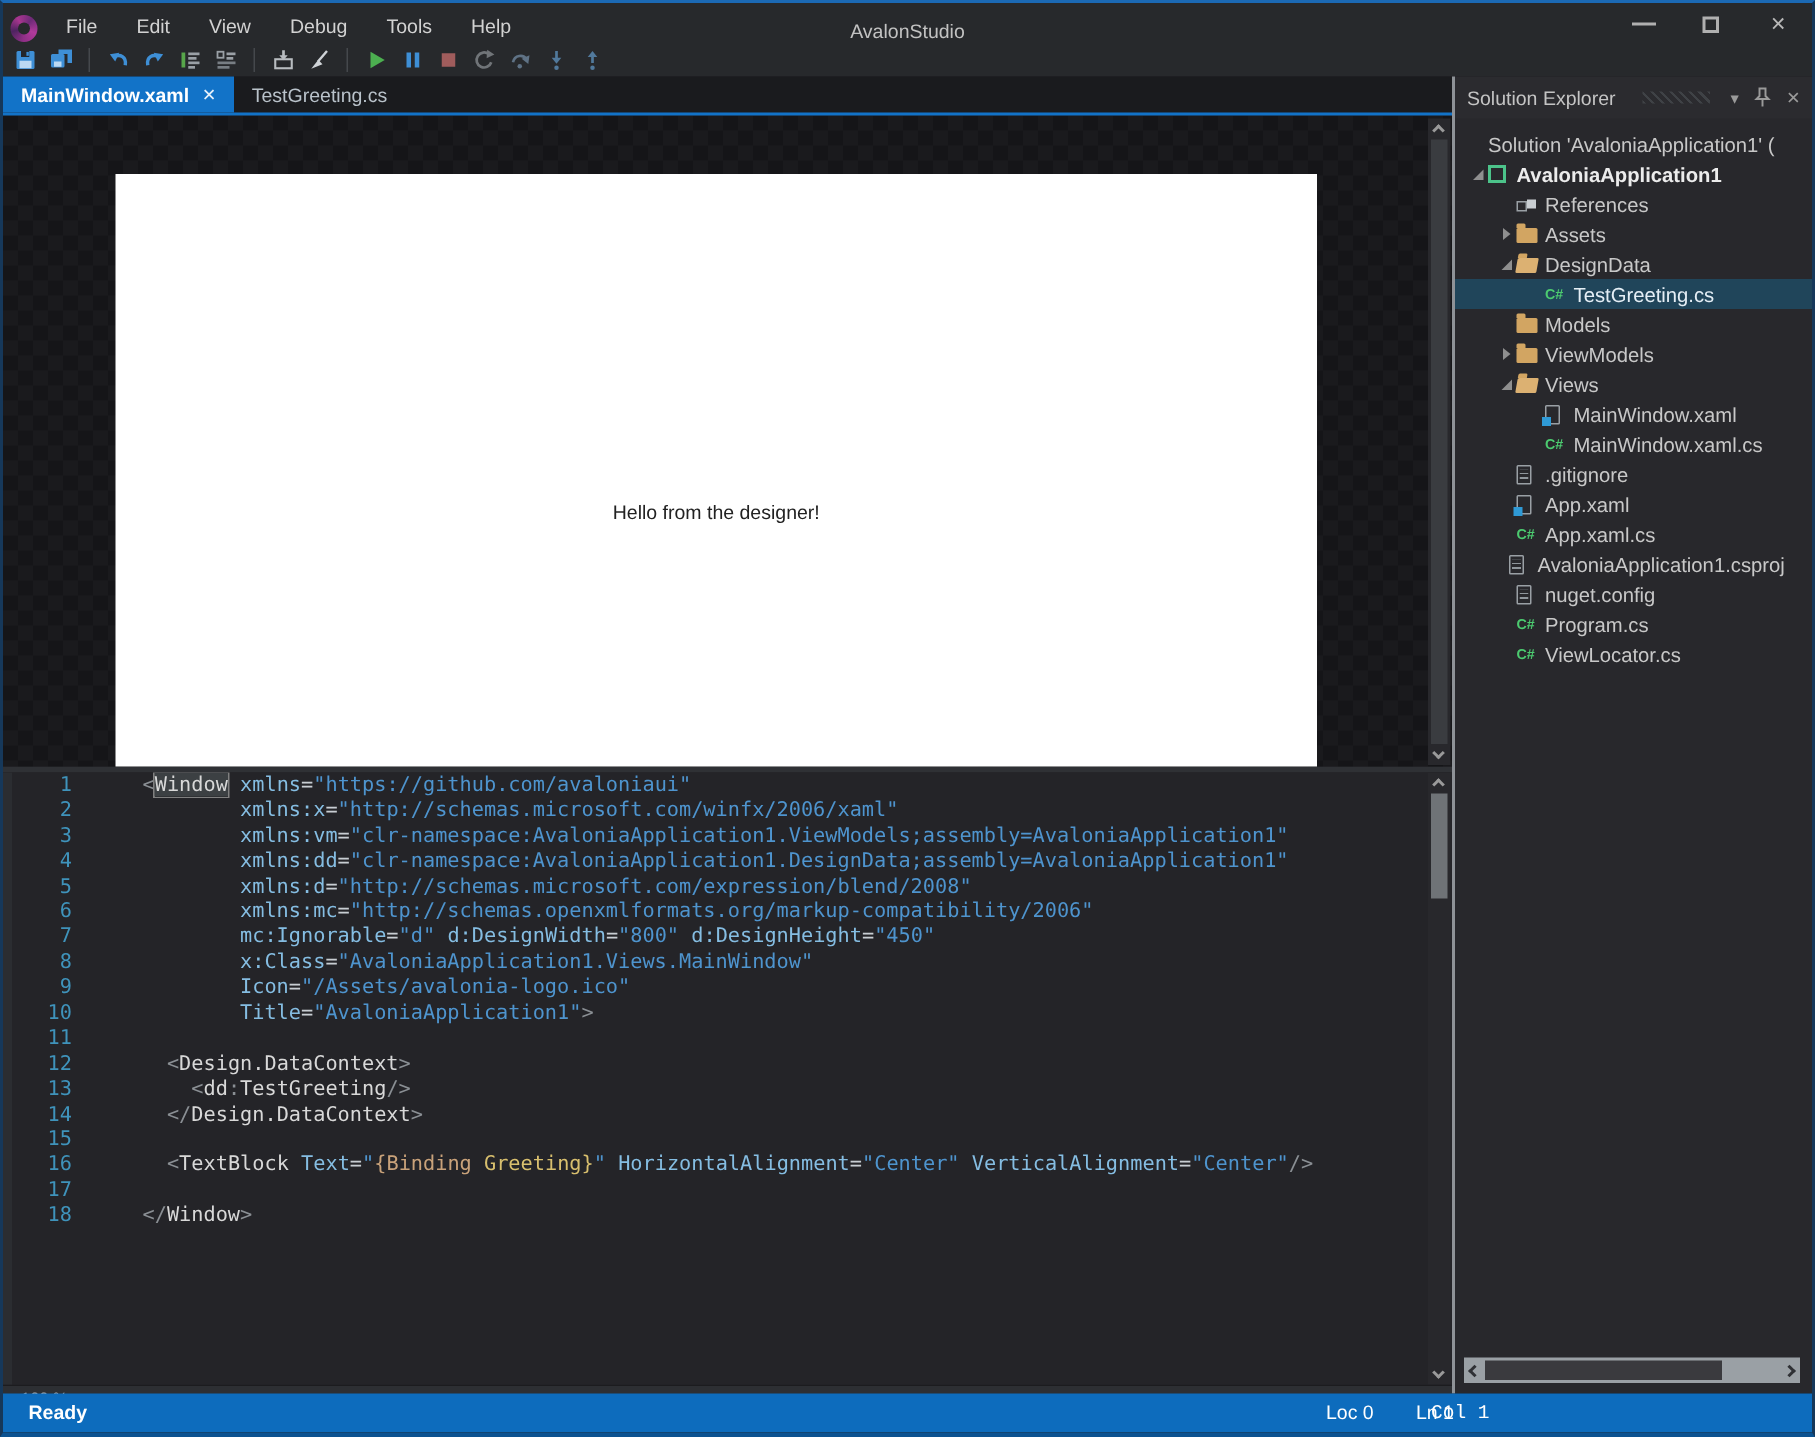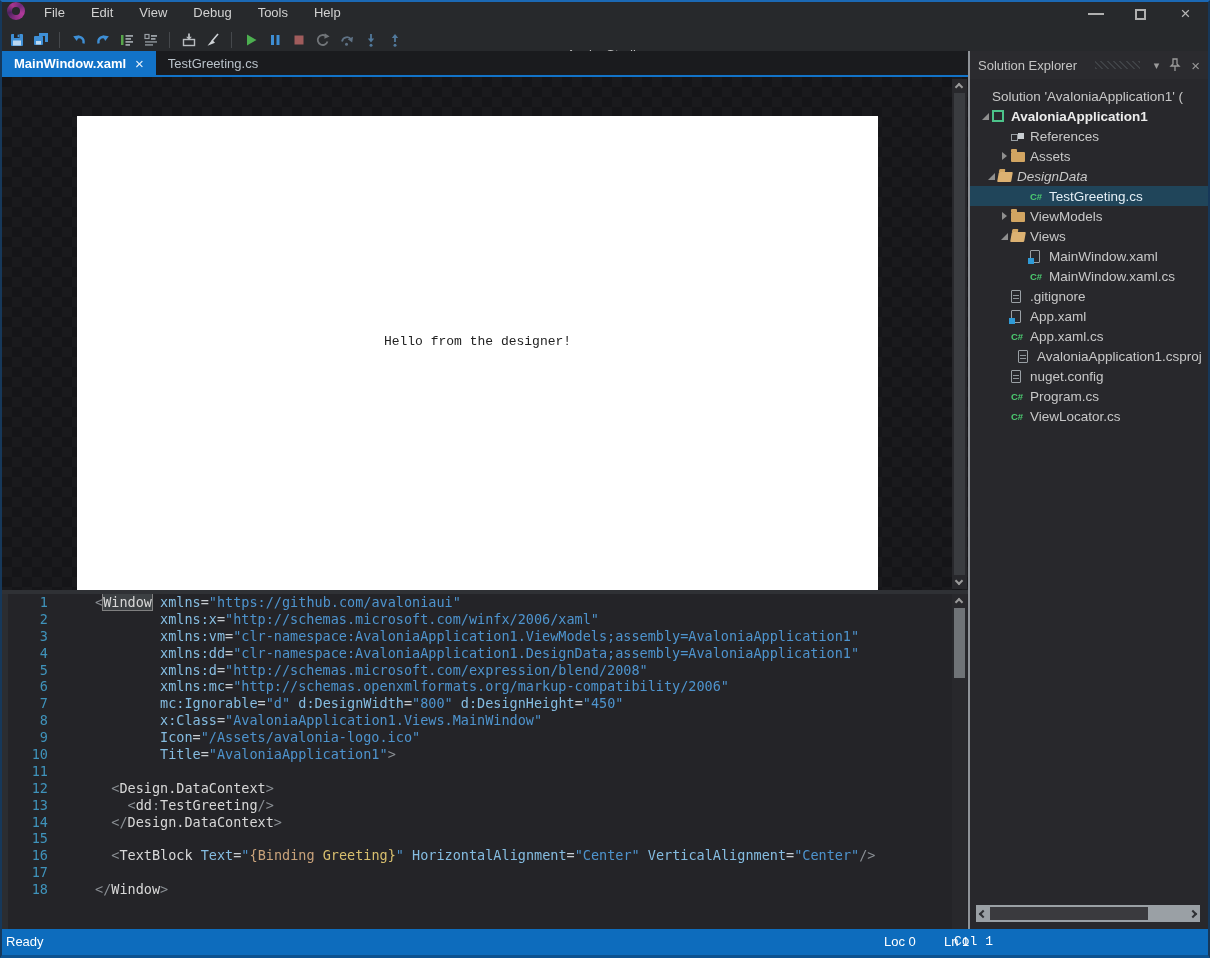--- a/index.html
+++ b/index.html
@@ -5,21 +5,21 @@
   * { margin:0; padding:0; box-sizing:border-box; }
   html,body { width:1210px; height:958px; overflow:hidden; }
   body {
     font-family:"Liberation Sans", sans-serif;
     background:#1e1f22; color:#cccccc; font-size:13px;
     border-top:2px solid #1b69b5; border-left:2px solid #16385a;
     border-right:2px solid #16385a; border-bottom:3px solid #0c5290;
     position:relative;
   }
   
-  .titlebar { height:26px; background:#27292c; display:flex; align-items:flex-start; position:relative; }
+  .titlebar { height:26px; background:#27292c; display:flex; align-items:flex-end; position:relative; }
   .logo { width:18px; height:18px; border-radius:50%; margin:0 8px 0 5px;
     background:conic-gradient(#7c2d7f,#c district 0); }
   .logo { background:conic-gradient(from 40deg,#6e2a78,#b13a9b,#8f2f86,#4d2360,#a8368f,#6e2a78); position:relative; }
   .logo::after { content:""; position:absolute; inset:5px; border-radius:50%; background:#27292c; }
   .menu { display:flex; gap:4px; }
   .menu-item { padding:3px 11px; color:#d2d2d2; cursor:default; }
   .win-title { position:absolute; left:0; right:0; text-align:center; color:#c2c2c2; pointer-events:none;margin-top:45px; }
   .win-controls { margin-left:auto; display:flex; align-items:center; gap:0; z-index:2; }
   .win-btn { width:45px; height:24px; display:flex; align-items:center; justify-content:center;
     color:#b8b8b8; font-size:14px; }
@@ -33,22 +33,22 @@
   
   .main { position:absolute; left:0; top:49px; right:0; bottom:26px; display:flex;border-radius:10px; }
   .left-region { width:968px; position:relative; border-right:2px solid #8e9297; }
   .sidebar { flex:1; background:#28282c; position:relative; overflow:hidden; }
   
   .tabbar { height:24px; background:#1a1b1e; display:flex; }
   .tab { display:flex; align-items:center; padding:0 12px; gap:9px; color:#b9c2ca; }
   .tab.active { background:#1273c8; color:#ffffff; font-weight:bold; }
   .tab-close { font-size:15px; font-weight:normal; color:#e8f2fb; }
   
-  .designer { position:relative; height:515px; border-top:2px solid #1273c8;
-    background:repeating-conic-gradient(#1a1a1d 0% 25%, #151518 0% 50%); background-size:20px 20px;font-family:Liberation Mono, monospace; }
+  .designer { position:relative; height:436px; border-top:2px solid #1273c8;
+    background:repeating-conic-gradient(#1a1a1d 0% 25%, #151518 0% 50%); background-size:20px 20px; }
   .design-window { position:absolute; left:75px; top:39px; width:801px; bottom:0;
     background:#ffffff; overflow:hidden; }
   .design-text { position:absolute; top:218px; left:0; right:0; text-align:center; color:#222; font-size:13px; }
   
   .vscroll { position:absolute; right:1px; width:15px; background:#28282c; }
   .vscroll .arr { position:absolute; left:4px; width:6px; height:6px; border-left:2px solid #9a9a9a; border-top:2px solid #9a9a9a; }
   .vscroll .arr.up { top:5px; transform:rotate(45deg); }
   .vscroll .arr.down { bottom:5px; transform:rotate(225deg); }
   .vscroll .thumb { position:absolute; left:2px; right:2px; background:#55595e; }
   .designer .vscroll { top:2px; bottom:1px; }
@@ -97,21 +97,21 @@
     background:repeating-linear-gradient(to bottom, transparent 0 2px, #8f969c 2px 3.2px) content-box; }
   .se-hscroll { position:absolute; left:6px; right:8px; bottom:7px; height:17px; background:#9aa0a5; display:flex; align-items:center; }
   .se-harr { width:14px; display:flex; align-items:center; justify-content:center; }
   .se-harr span { width:6px; height:6px; border-left:2px solid #2f3135; border-top:2px solid #2f3135; display:block; }
   .se-harr.left span { transform:rotate(-45deg); }
   .se-harr.right span { transform:rotate(135deg); }
   .se-hthumb { height:13px; background:#3a3a3e; flex:none; width:158px; margin-right:auto; }
   
   .statusbar { position:absolute; left:0; right:0; bottom:0; height:26px; background:#0d6cbd; color:#fff; }
   .sb-item { position:absolute; top:5px; }
-  .sb-ready { left:4px; font-weight:normal; }
+  .sb-ready { left:17px; font-weight:bold; }
   .sb-loc { left:882px; } .sb-ln { left:942px; } .sb-col { left:952px;font-family:Liberation Mono, monospace; }
 </style>
 </head>
 <body>
 
 <div class="titlebar">
   <span class="logo"></span>
   <div class="menu">
       <div class="menu-item">File</div>
       <div class="menu-item">Edit</div>
@@ -328,35 +328,42 @@
           </span>
           <span>References</span>
         </div>
         <div class="tree-row" style="padding-left: 27px;">
           <span class="exp closed"></span>
           <span class="ti">
             <span class="ti-folder"></span>
           </span>
           <span>Assets</span>
         </div>
-        <div class="tree-row" style="padding-left: 14px; font-style: italic;">
+        <div class="tree-row" style="padding-left: 27px;">
           <span class="exp open"></span>
           <span class="ti">
             <span class="ti-folder-open"></span>
           </span>
           <span>DesignData</span>
         </div>
         <div class="tree-row sel" style="padding-left: 46px;">
           <span class="exp"></span>
           <span class="ti">
             <span class="ti-csharp">C#</span>
           </span>
           <span>TestGreeting.cs</span>
         </div>
         <div class="tree-row" style="padding-left: 27px;">
+          <span class="exp"></span>
+          <span class="ti">
+            <span class="ti-folder"></span>
+          </span>
+          <span>Models</span>
+        </div>
+        <div class="tree-row" style="padding-left: 27px;">
           <span class="exp closed"></span>
           <span class="ti">
             <span class="ti-folder"></span>
           </span>
           <span>ViewModels</span>
         </div>
         <div class="tree-row" style="padding-left: 27px;">
           <span class="exp open"></span>
           <span class="ti">
             <span class="ti-folder-open"></span>
@@ -391,21 +398,21 @@
           </span>
           <span>App.xaml</span>
         </div>
         <div class="tree-row" style="padding-left: 27px;">
           <span class="exp"></span>
           <span class="ti">
             <span class="ti-csharp">C#</span>
           </span>
           <span>App.xaml.cs</span>
         </div>
-        <div class="tree-row" style="padding-left: 34px; text-align: right;">
+        <div class="tree-row" style="padding-left: 22px; text-align: right;">
           <span class="exp"></span>
           <span class="ti">
             <span class="ti-file"></span>
           </span>
           <span>AvaloniaApplication1.csproj</span>
         </div>
         <div class="tree-row" style="padding-left: 27px;">
           <span class="exp"></span>
           <span class="ti">
             <span class="ti-file"></span>

